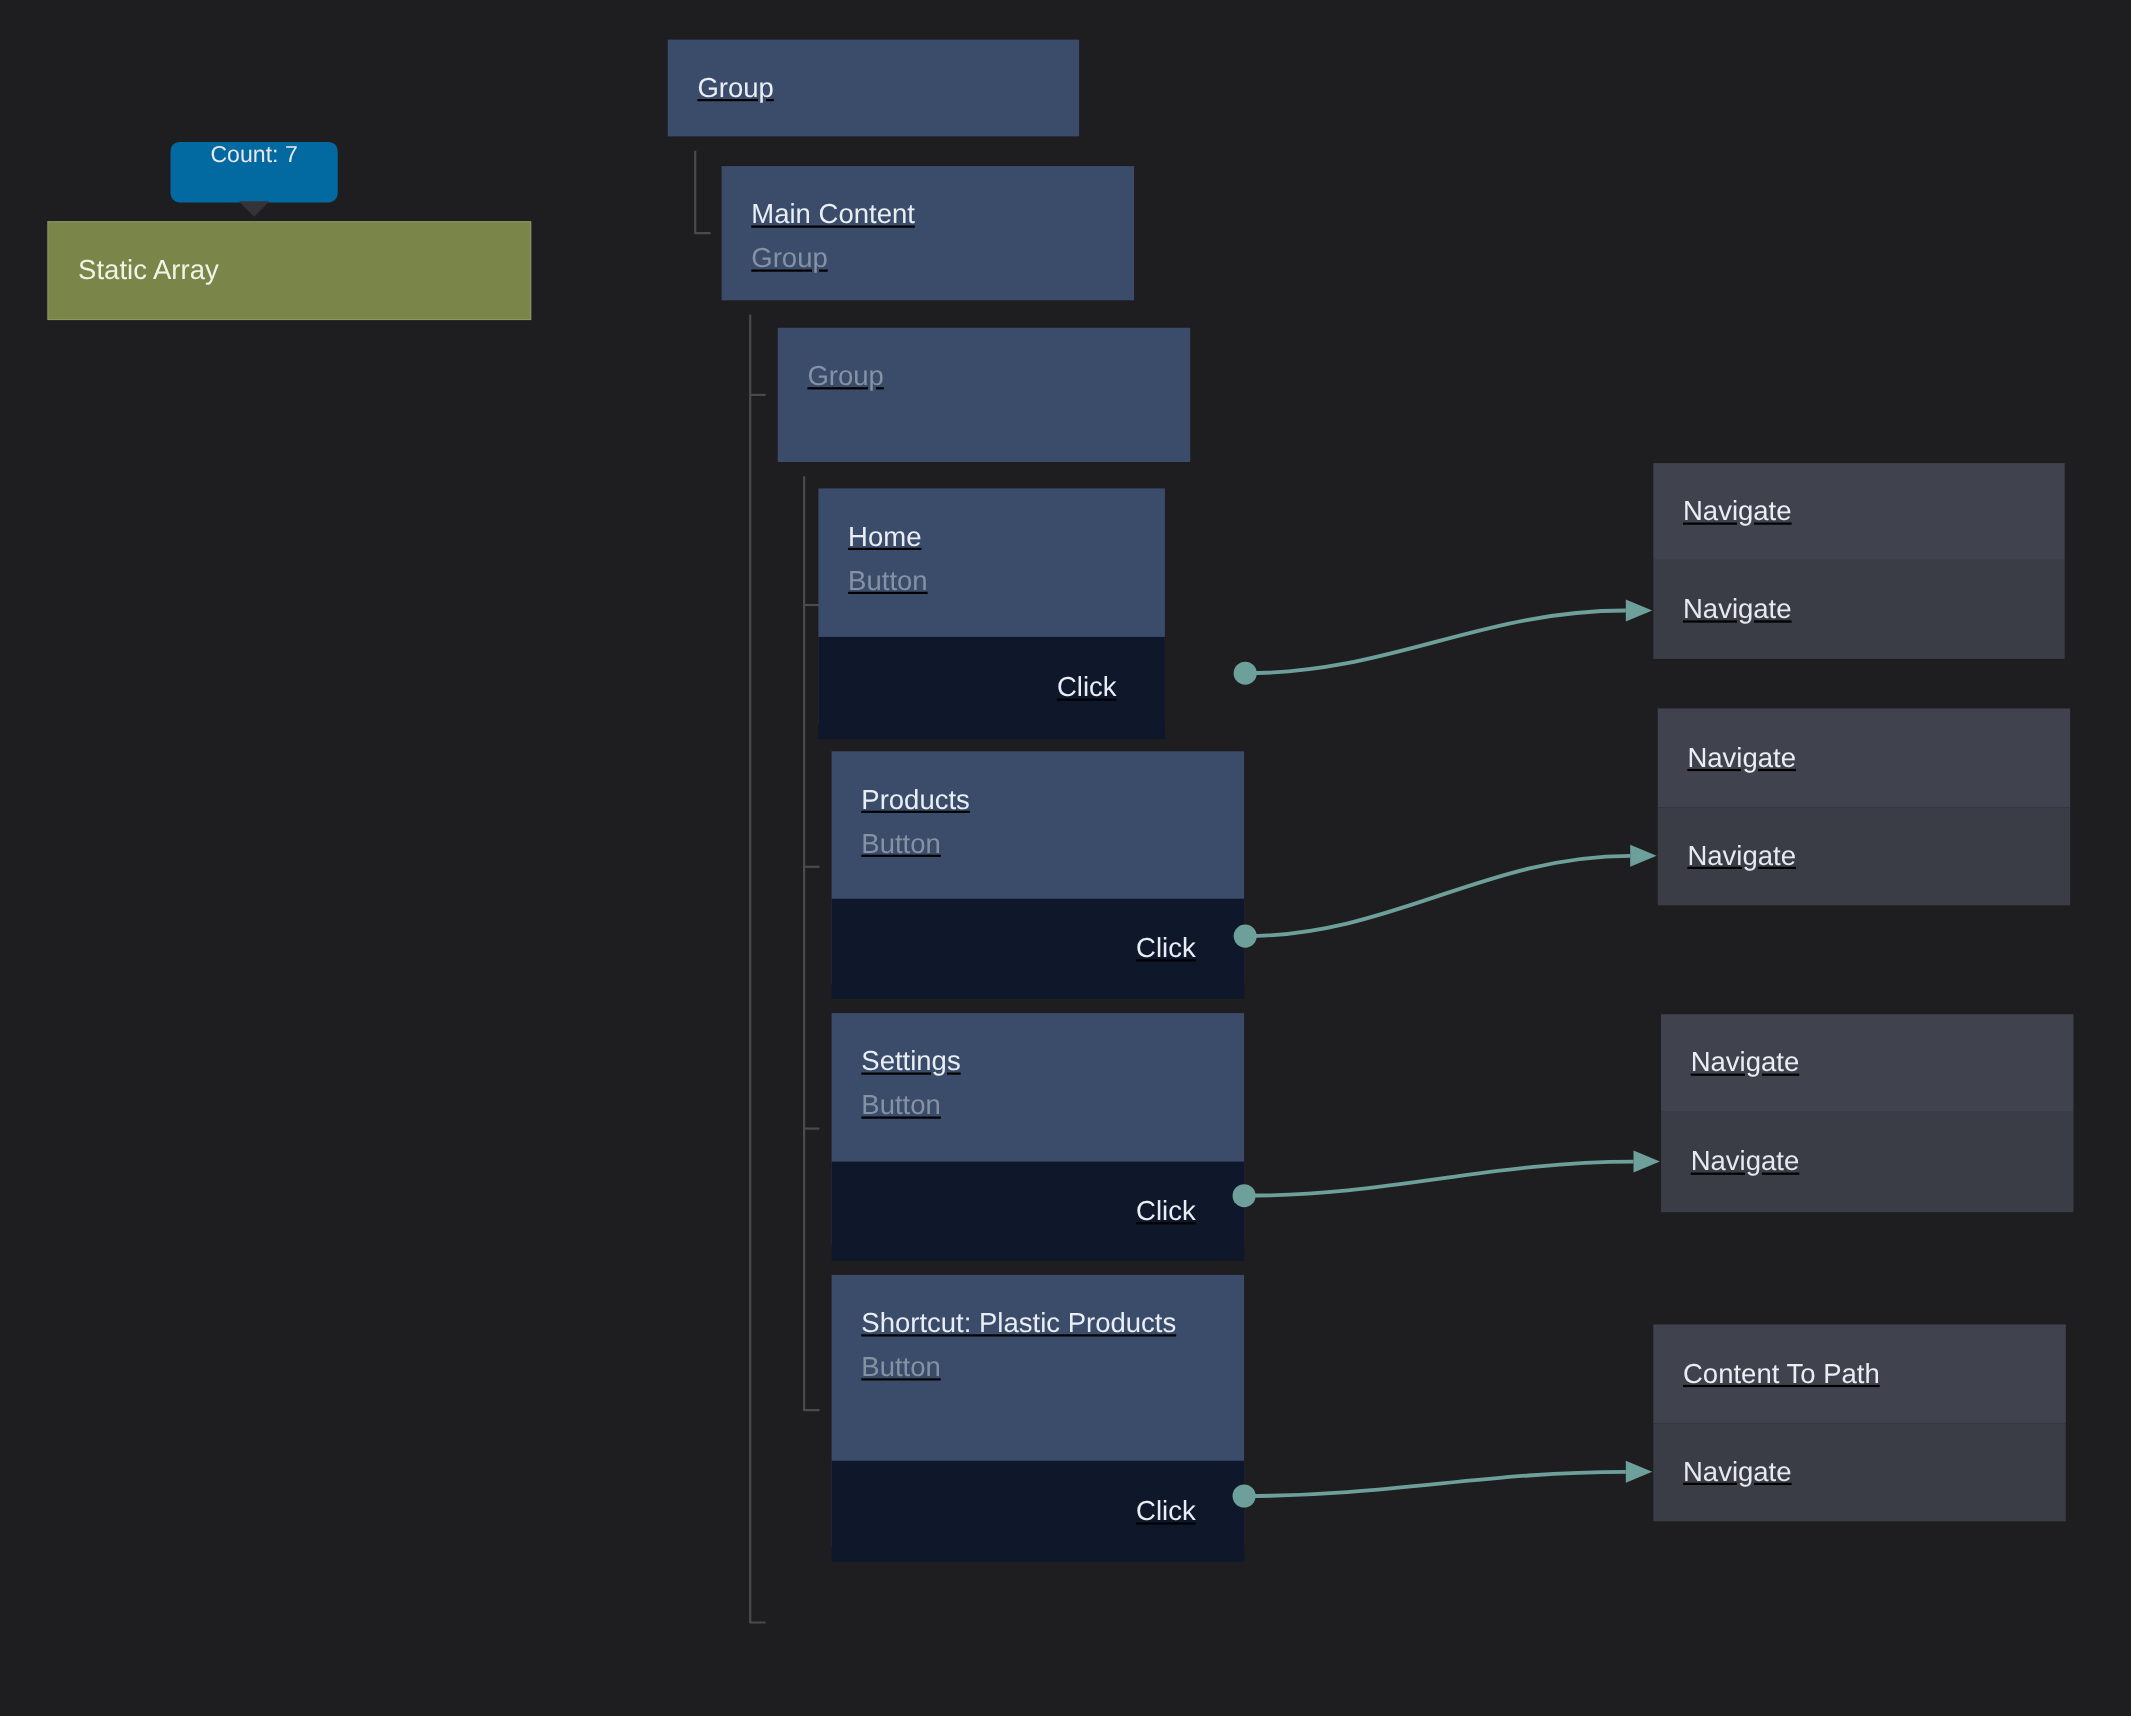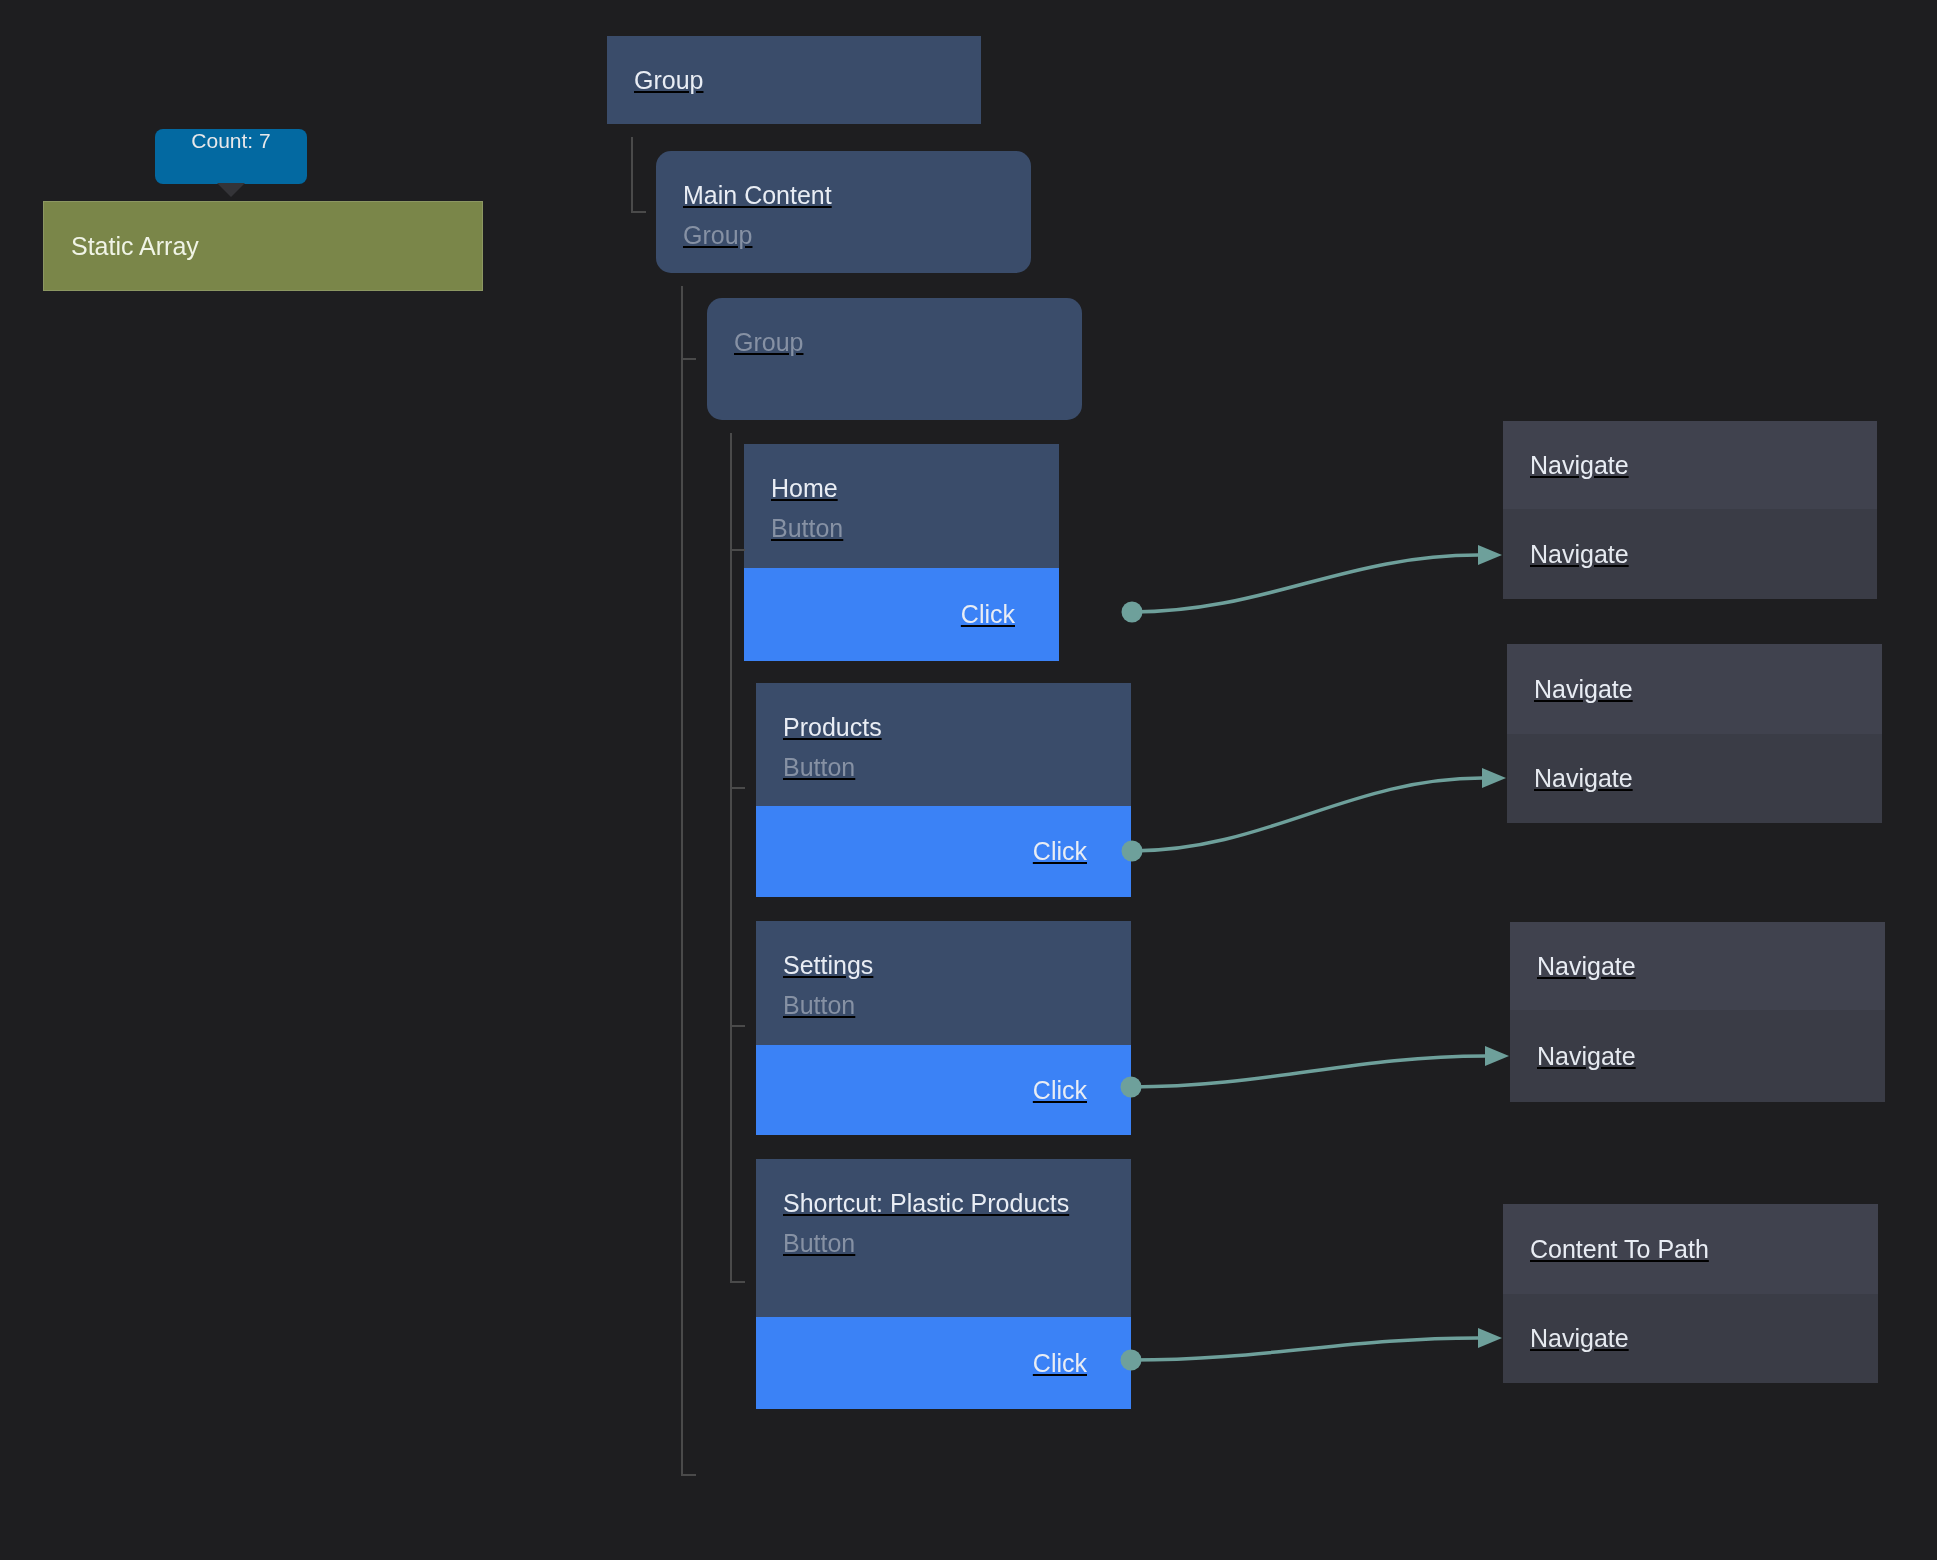--- a/index.html
+++ b/index.html
@@ -2,27 +2,27 @@
 <html><head>
 <meta charset="utf-8">
 <style>
   html,body{margin:0;padding:0;background:#1e1e20;}
   #canvas{
     position:relative;width:1937px;height:1560px;overflow:hidden;
     background:#1e1e20;font-family:"Liberation Sans",sans-serif;
   }
   .node{position:absolute;box-sizing:border-box;z-index:2;text-decoration:underline;}
   .node-blue{background:#3a4c6a;}
-  .node-blue .footer{background:#3b82f6;}
+  .node-blue .footer{background:#0f172a;}
   .node-gray .header{background:#40424e;}
   .node-gray .body{background:#3a3c46;}
   .title{font-size:25px;color:#e9edf4;}
   .sub{font-size:25px;color:#8691a4;}
   .single{display:flex;align-items:center;padding-left:27px;}
-  .head2{padding:24px 27px 3px 27px;line-height:40px;border-radius:15px;}
+  .head2{padding:24px 27px 14px 27px;line-height:40px;}
   .footer{display:flex;align-items:center;justify-content:flex-end;padding-right:24px;}
   .footer .port-label{font-size:25px;color:#e9edf4;margin-right:20px;}
   .gray-head{display:flex;align-items:center;padding-left:27px;}
   .gray-body{display:flex;align-items:center;padding-left:27px;}
   .gray-body .in-label{font-size:25px;color:#e6eaf0;}
   #tooltip{
     position:absolute;left:155px;top:129px;width:152px;height:55px;z-index:6;
     background:#0369a1;border-radius:8px;display:flex;align-items:flex-start;justify-content:center;
     color:#e8e8ea;font-size:21px;
   }

